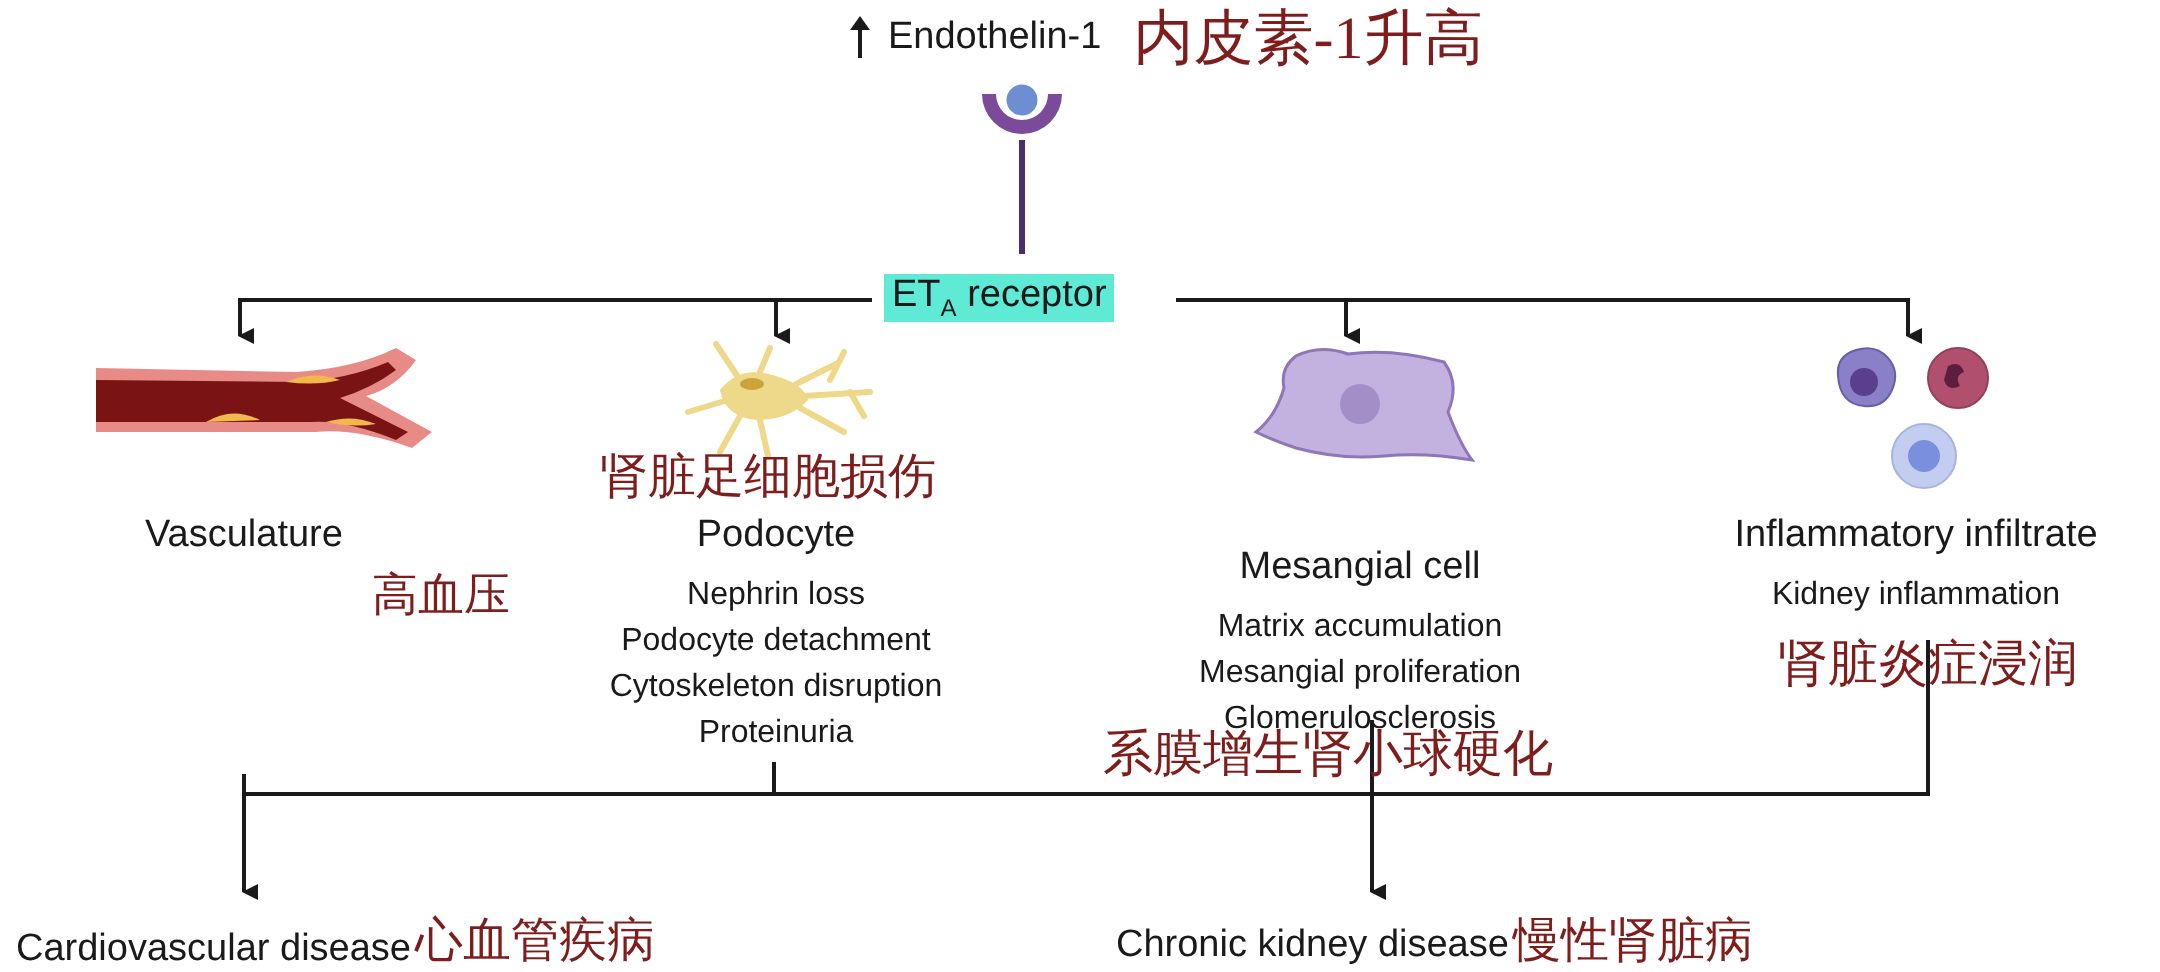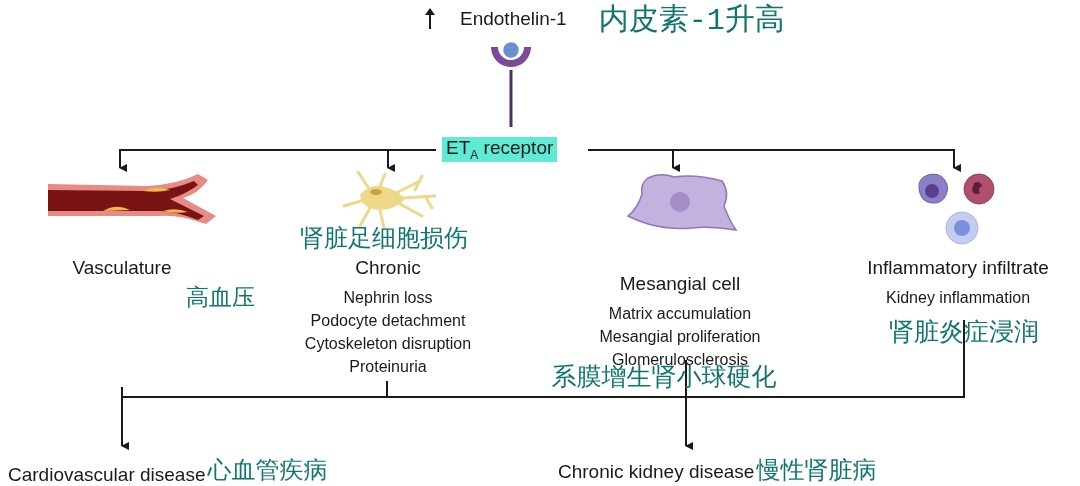--- a/index.html
+++ b/index.html
@@ -1,20 +1,20 @@
 <!DOCTYPE html>
 <html><head>
 <meta charset="utf-8">
 <style>
   html, body { margin:0; padding:0; background:#ffffff; }
   body { width:1080px; height:486px; position:relative; overflow:hidden;
          font-family:"Liberation Sans", "DejaVu Sans", sans-serif; color:#1a1a1a; }
   .abs { position:absolute; }
   .en { font-family:"Liberation Sans", "DejaVu Sans", sans-serif; color:#1a1a1a; white-space:nowrap; }
-  .zh { font-family:Liberation Mono, monospace; color:#0f766e; white-space:nowrap; }
+  .zh { font-family:Liberation Serif, serif; color:#7f1d1d; white-space:nowrap; }
   .title { font-size:19px; }
   .item { font-size:16px; line-height:23px; text-align:center; }
   .center { transform:translateX(-50%); text-align:center; }
   svg.lines { position:absolute; left:0; top:0; }
 </style>
 </head>
 <body>
 
 <svg class="lines" width="1080" height="486">
   <defs>
@@ -36,21 +36,21 @@
   <line x1="122" y1="387" x2="122" y2="397" stroke="#1a1a1a" stroke-width="2"></line>
   <line x1="387" y1="381" x2="387" y2="397" stroke="#1a1a1a" stroke-width="2"></line>
   <line x1="686" y1="360" x2="686" y2="397" stroke="#1a1a1a" stroke-width="2"></line>
   <line x1="964" y1="320" x2="964" y2="397" stroke="#1a1a1a" stroke-width="2"></line>
   <line x1="121" y1="397" x2="965" y2="397" stroke="#1a1a1a" stroke-width="2"></line>
 
   <line x1="122" y1="397" x2="122" y2="446" stroke="#1a1a1a" stroke-width="2" marker-end="url(#ah)"></line>
   <line x1="686" y1="397" x2="686" y2="446" stroke="#1a1a1a" stroke-width="2" marker-end="url(#ah)"></line>
 </svg>
 
-<div class="abs" style="left:424px; top:2px; height:34px; display:flex; align-items:center;gap:16px;">
+<div class="abs" style="left:424px; top:2px; height:34px; display:flex; align-items:center;">
   <svg width="12" height="22">
     <line x1="6" y1="5" x2="6" y2="21" stroke="#1a1a1a" stroke-width="2"></line>
     <path d="M1,7 L6,0 L11,7 Z" fill="#1a1a1a"></path>
   </svg>
   <span class="en" style="font-size:19px; margin-left:8px;">Endothelin-1</span>
   <span class="zh" style="font-size:30px; margin-left:16px;">内皮素-1升高</span>
 </div>
 
 <svg class="abs" style="left:488px; top:38px;" width="46" height="36">
   <path d="M3,9 A20,20 0 0 0 43,9 L36,9 A13,13 0 0 1 10,9 Z" fill="#7b4b9a"></path>
@@ -99,21 +99,21 @@
   <circle cx="48" cy="58" r="16" fill="#c2cdf0" stroke="#a8b4e0" stroke-width="1"></circle>
   <circle cx="48" cy="58" r="8" fill="#7a90de"></circle>
 </svg>
 
 <div class="abs center" style="left:122px; top:257px;">
   <div class="en title">Vasculature</div>
 </div>
 <div class="abs zh" style="left:186px; top:282px; font-size:23px;">高血压</div>
 
 <div class="abs center" style="left:388px; top:257px;">
-  <div class="en title">Chronic</div>
+  <div class="en title">Podocyte</div>
   <div style="margin-top:7px;">
     <div class="en item">Nephrin loss</div>
     <div class="en item">Podocyte detachment</div>
     <div class="en item">Cytoskeleton disruption</div>
     <div class="en item">Proteinuria</div>
   </div>
 </div>
 <div class="abs zh center" style="left:384px; top:222px; font-size:24px;">肾脏足细胞损伤</div>
 
 <div class="abs center" style="left:680px; top:273px;">

